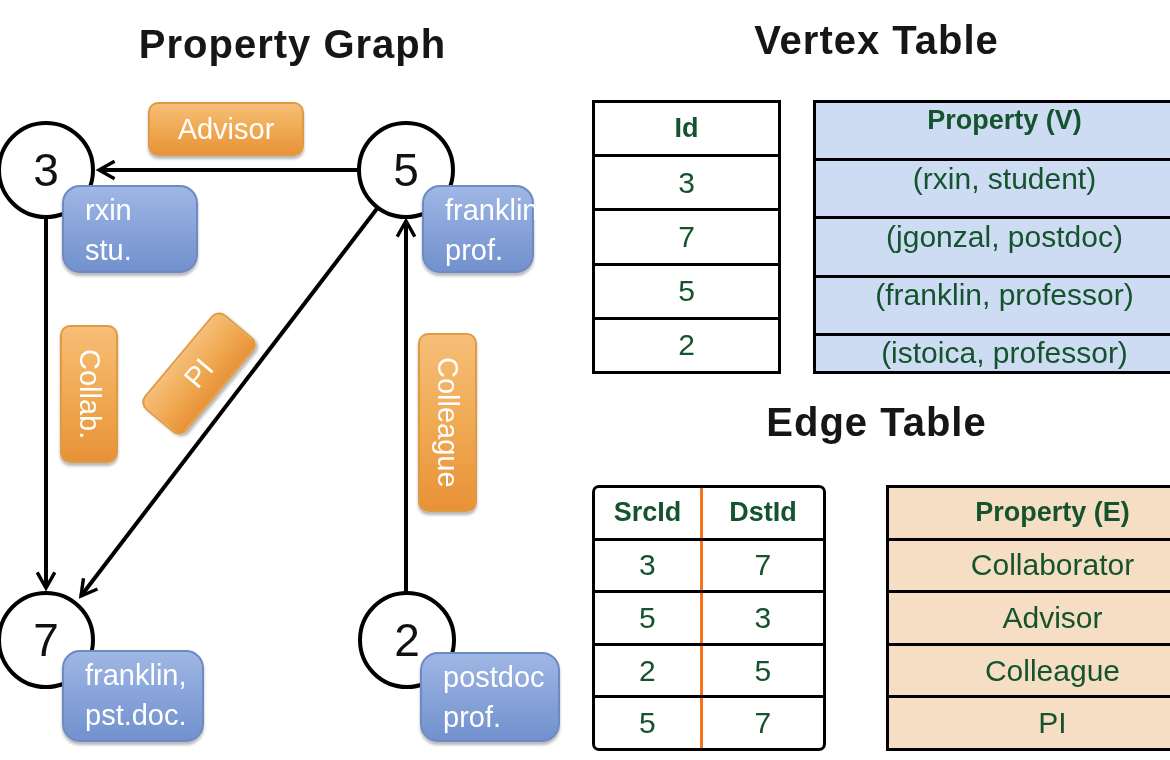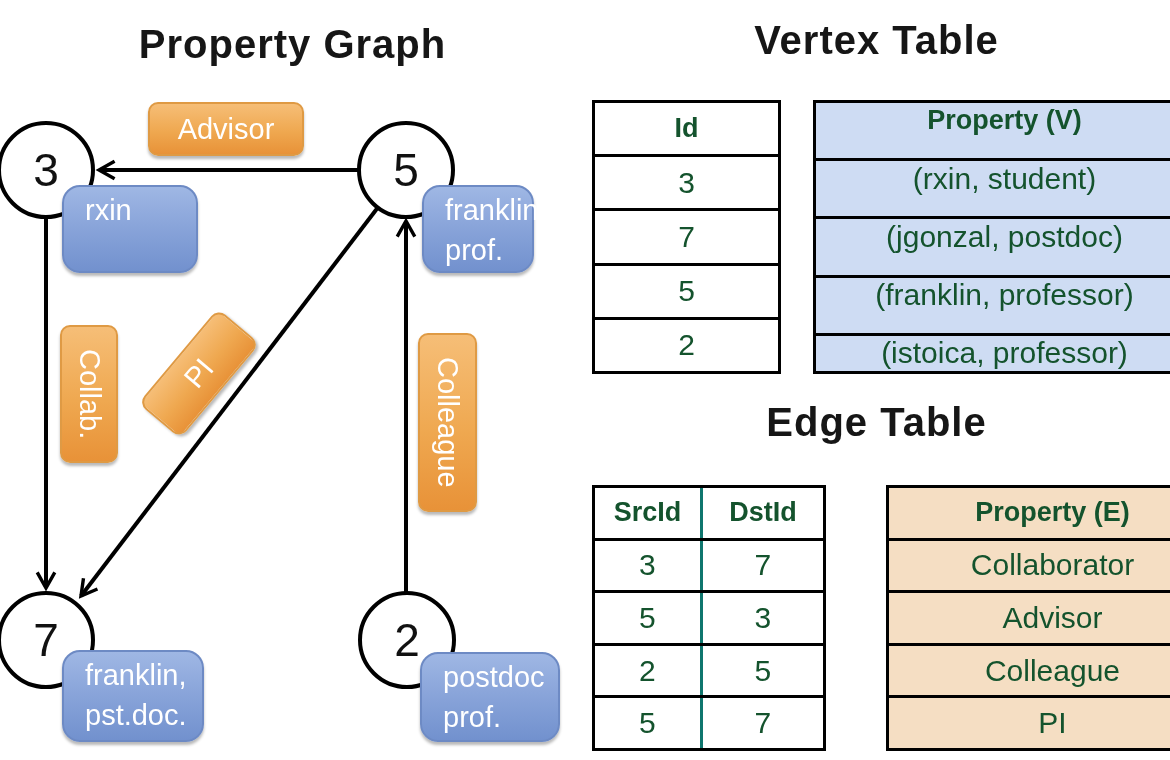--- a/index.html
+++ b/index.html
@@ -42,21 +42,21 @@
     flex:1; display:flex; align-items:center; justify-content:center;
     border-top:3px solid #000; font-size:30px; color:#14532d;
   }
   .trow:first-child { border-top:none; }
   .trow.thead { font-weight:bold; font-size:27px; }
   .trow .cell {
     display:flex; align-items:center; justify-content:center;
     height:100%; box-sizing:border-box;
   }
   .cell.c1 { width:46%; }
-  .cell.c2 { width:54%; border-left:3px solid #0f766e; }
+  .cell.c2 { width:54%; border-left:3px solid #f97316; }
   .bg-white { background:#ffffff; }
   .bg-blue  { background:#CEDCF3; }
   .bg-tan   { background:#F5DEC3; }
 </style>
 </head>
 <body>
 
 <div class="canvas">
 
   <div class="slide-title" style="left:0; top:22; width:585px; left:0px; top:22px;">Property Graph</div>
@@ -94,20 +94,21 @@
   </div>
   <div class="elabel" style="left:137px; top:346px; width:124px; height:55px; transform:rotate(-50deg);">
     <span>PI</span>
   </div>
   <div class="elabel" style="left:418px; top:333px; width:59px; height:179px;">
     <span class="vtext">Colleague</span>
   </div>
 
   <div class="nlabel" style="left:62px; top:185px; width:136px; height:88px;">
     <div>rxin</div>
+    <div>stu.</div>
   </div>
   <div class="nlabel" style="left:422px; top:185px; width:112px; height:88px;">
     <div>franklin,</div>
     <div>prof.</div>
   </div>
   <div class="nlabel" style="left:62px; top:650px; width:142px; height:92px;">
     <div>franklin,</div>
     <div>pst.doc.</div>
   </div>
   <div class="nlabel" style="left:420px; top:652px; width:140px; height:90px;">
@@ -128,21 +129,21 @@
   <div class="ttable bg-blue" style="left:813px; top:100px; width:383px; height:274px;gap:20px;">
     <div class="trow thead">Property (V)</div>
     <div class="trow">(rxin, student)</div>
     <div class="trow">(jgonzal, postdoc)</div>
     <div class="trow">(franklin, professor)</div>
     <div class="trow">(istoica, professor)</div>
   </div>
 
   <div class="slide-title" style="left:585px; top:400px; width:583px;">Edge Table</div>
 
-  <div class="ttable bg-white" style="left:592px; top:485px; width:234px; height:266px;">
+  <div class="ttable bg-white" style="left:592px; top:485px; width:234px; height:266px;border-radius:7px;">
     <div class="trow thead">
       <div class="cell c1">SrcId</div>
       <div class="cell c2">DstId</div>
     </div>
     <div class="trow">
       <div class="cell c1">3</div>
       <div class="cell c2">7</div>
     </div>
     <div class="trow">
       <div class="cell c1">5</div>

